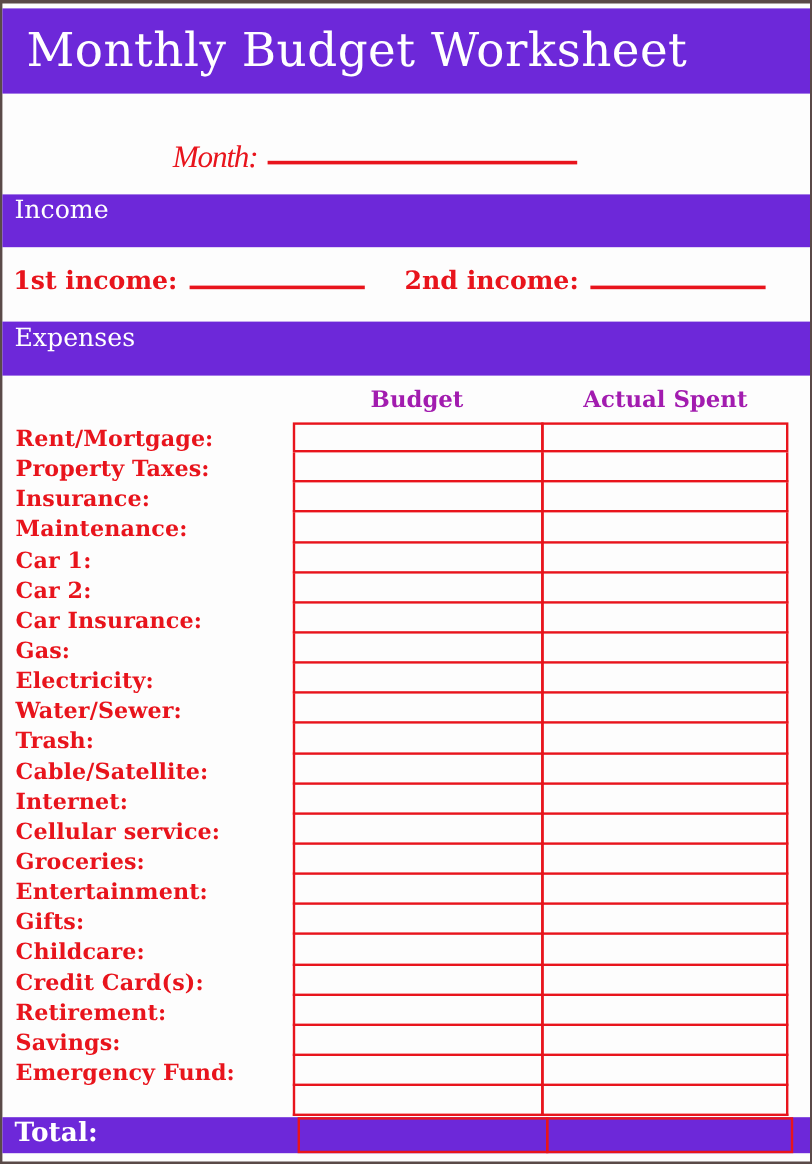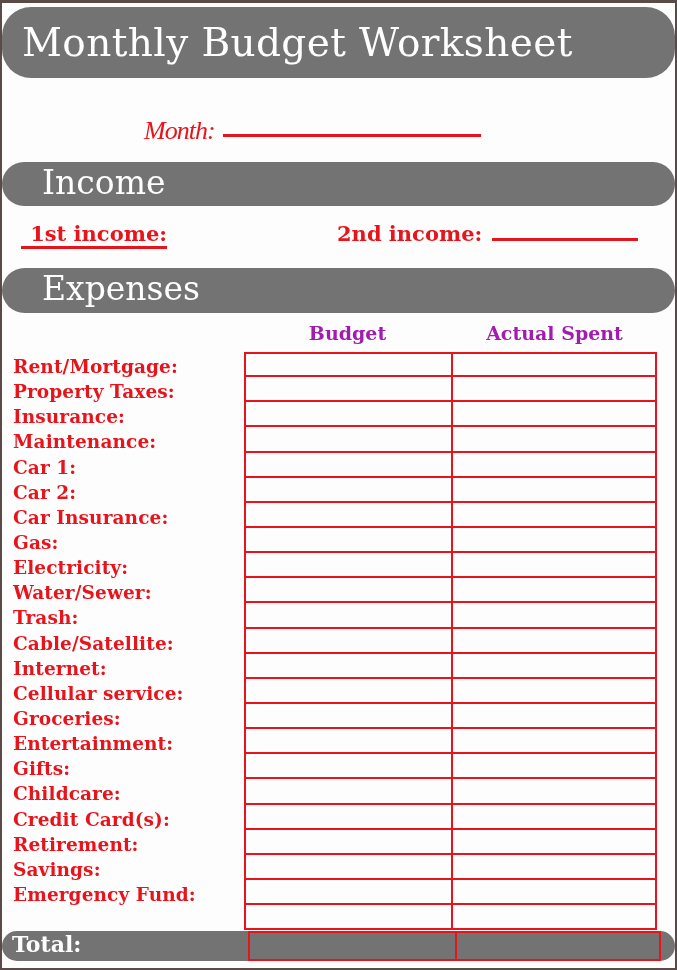--- a/index.html
+++ b/index.html
@@ -1,26 +1,26 @@
 <!DOCTYPE html>
 <html><head>
 <meta charset="utf-8">
 <style>
   * { margin: 0; padding: 0; box-sizing: border-box; }
   html, body { width: 677px; height: 970px; overflow: hidden; background: #fff; }
   body { position: relative; font-family: "DejaVu Serif", "Liberation Serif", serif; }
   .frame { position: absolute; left: 0; top: 0; width: 677px; height: 970px; border: 2px solid #5a4a48; border-top-width: 3px; background: #fdfdfd; }
-  .band { position: absolute; left: 2px; right: 2px; background: #737373; color: #fff; border-radius: 29px; }
+  .band { position: absolute; left: 2px; right: 2px; background: #6d28d9; color: #fff; }
   .title-band { top: 7px; height: 71px; }
   .title-band span { position: absolute; left: 20px; top: 13px; font-size: 39px; font-weight: normal; letter-spacing: 0.4px; font-family: "DejaVu Serif", serif; }
   .month-row { position: absolute; top: 96px; left: 144px; height: 50px; display: flex; align-items: flex-end; }
   .month-label { color: #e8141c; font-family: "Liberation Serif", serif; font-style: italic; font-size: 26px; letter-spacing: -1px; }
   .month-line { width: 258px; height: 3px; background: #e8141c; margin-left: 8px; margin-bottom: 9px; }
   .income-band { top: 162px; height: 44px; }
-  .income-band span, .expenses-band span { position: absolute; left: 40px; top: 1px; font-size: 33px; }
+  .income-band span, .expenses-band span { position: absolute; left: 10px; top: 1px; font-size: 21px; }
   .income-row { position: absolute; top: 221px; left: 11px; right: 12px; height: 32px; color: #e8141c; font-size: 21px; font-weight: bold; font-family: "DejaVu Serif", serif; }
   .inc { position: absolute; top: 0; display: flex; align-items: flex-end; }
   .inc .line { height: 3px; background: #e8141c; margin-left: 10px; margin-bottom: 5px; }
   .expenses-band { top: 268px; height: 45px; }
   .col-head { position: absolute; top: 322px; color: #a21caf; font-size: 19px; font-weight: bold; text-align: center; }
   .labels { position: absolute; left: 13px; top: 354px; }
   .label { height: 25.15px; line-height: 25px; color: #e8141c; font-size: 18.5px; font-weight: bold; white-space: nowrap; letter-spacing: 0.1px; }
   .grid { position: absolute; left: 244px; top: 352px; width: 413px; }
   .grow { display: flex; height: 25.15px; }
   .cell { border: 2px solid #e8141c; border-top-width: 0; margin-right: -2px; background: transparent; }
@@ -44,21 +44,21 @@
 <div class="month-row">
   <span class="month-label">Month:</span>
   <div class="month-line"></div>
 </div>
 
 <div class="band income-band">
   <span>Income</span>
 </div>
 
 <div class="income-row">
-  <div class="inc" style="left:0;flex-direction:column;">
+  <div class="inc" style="left:0;">
     <span>1st income:</span>
     <div class="line" style="width:146px;"></div>
   </div>
   <div class="inc" style="left:326px;">
     <span>2nd income:</span>
     <div class="line" style="width:146px;"></div>
   </div>
 </div>
 
 <div class="band expenses-band">

